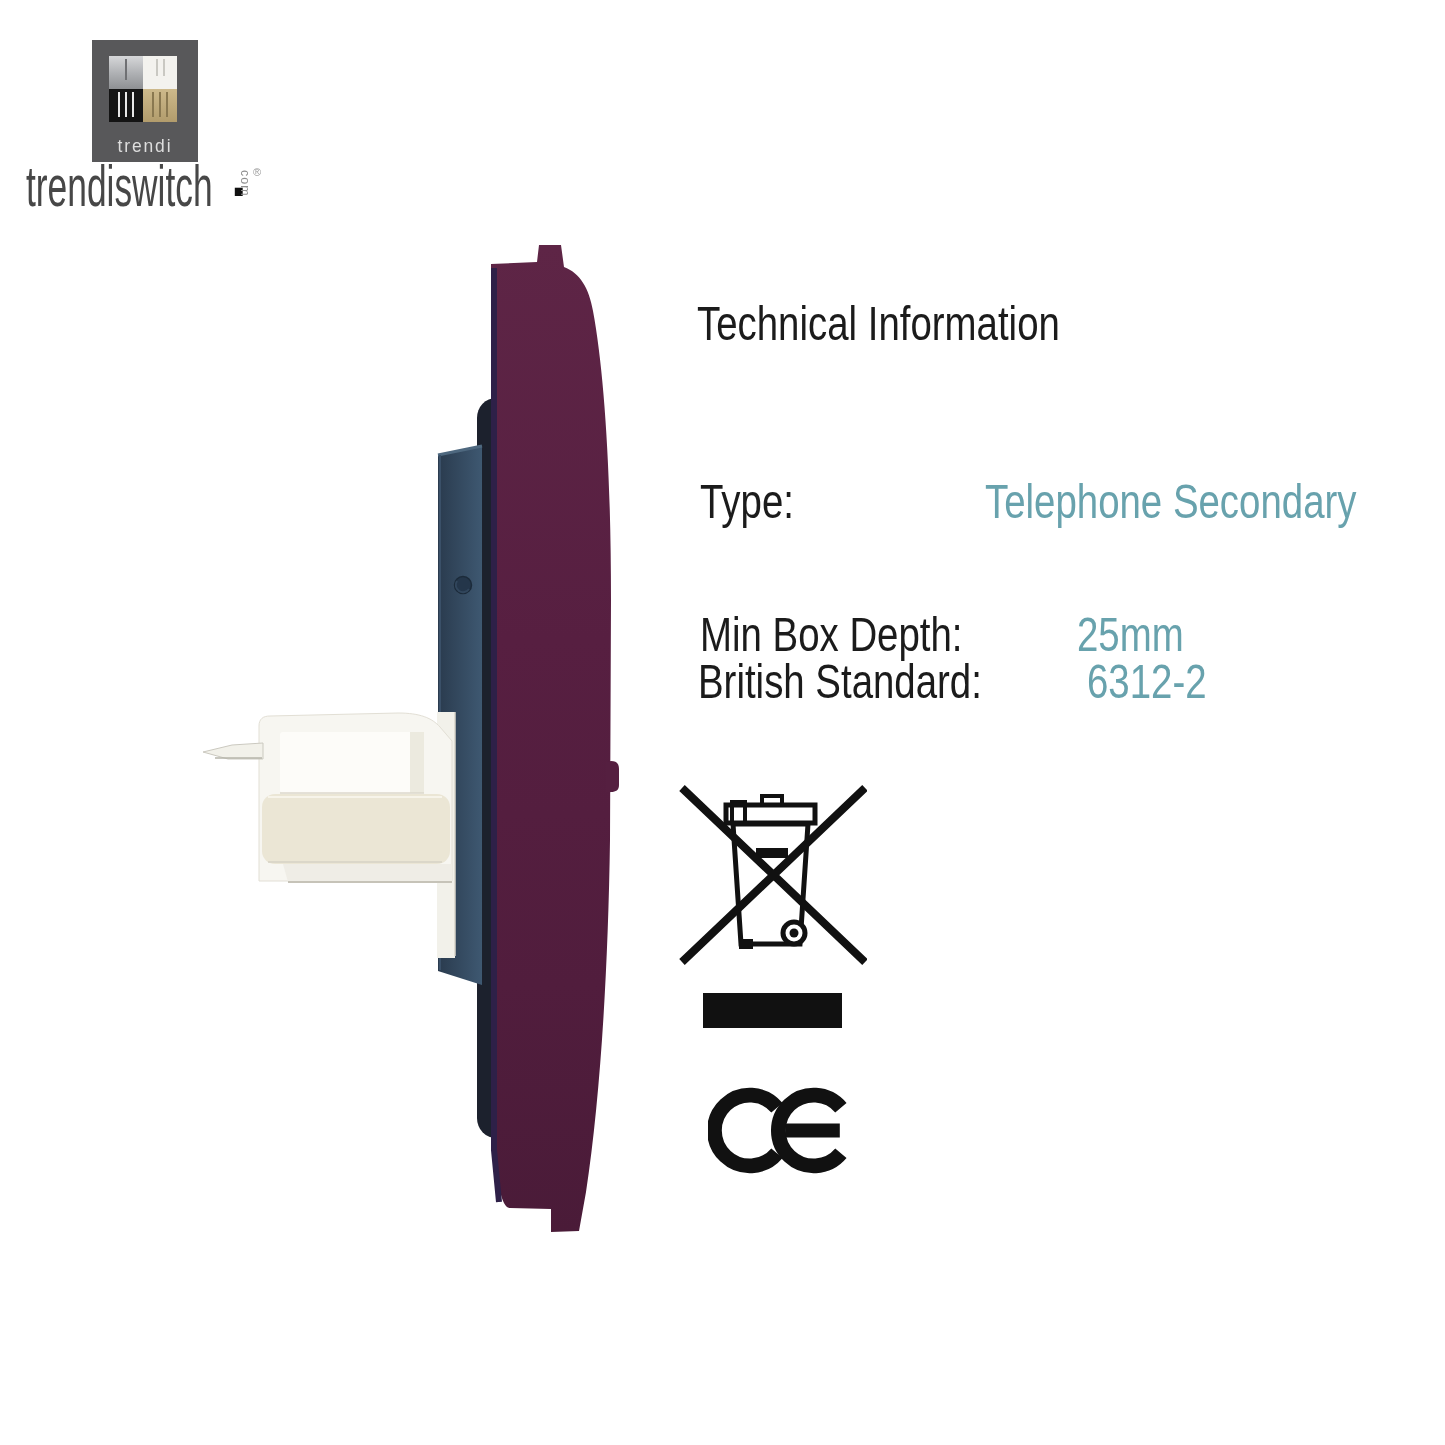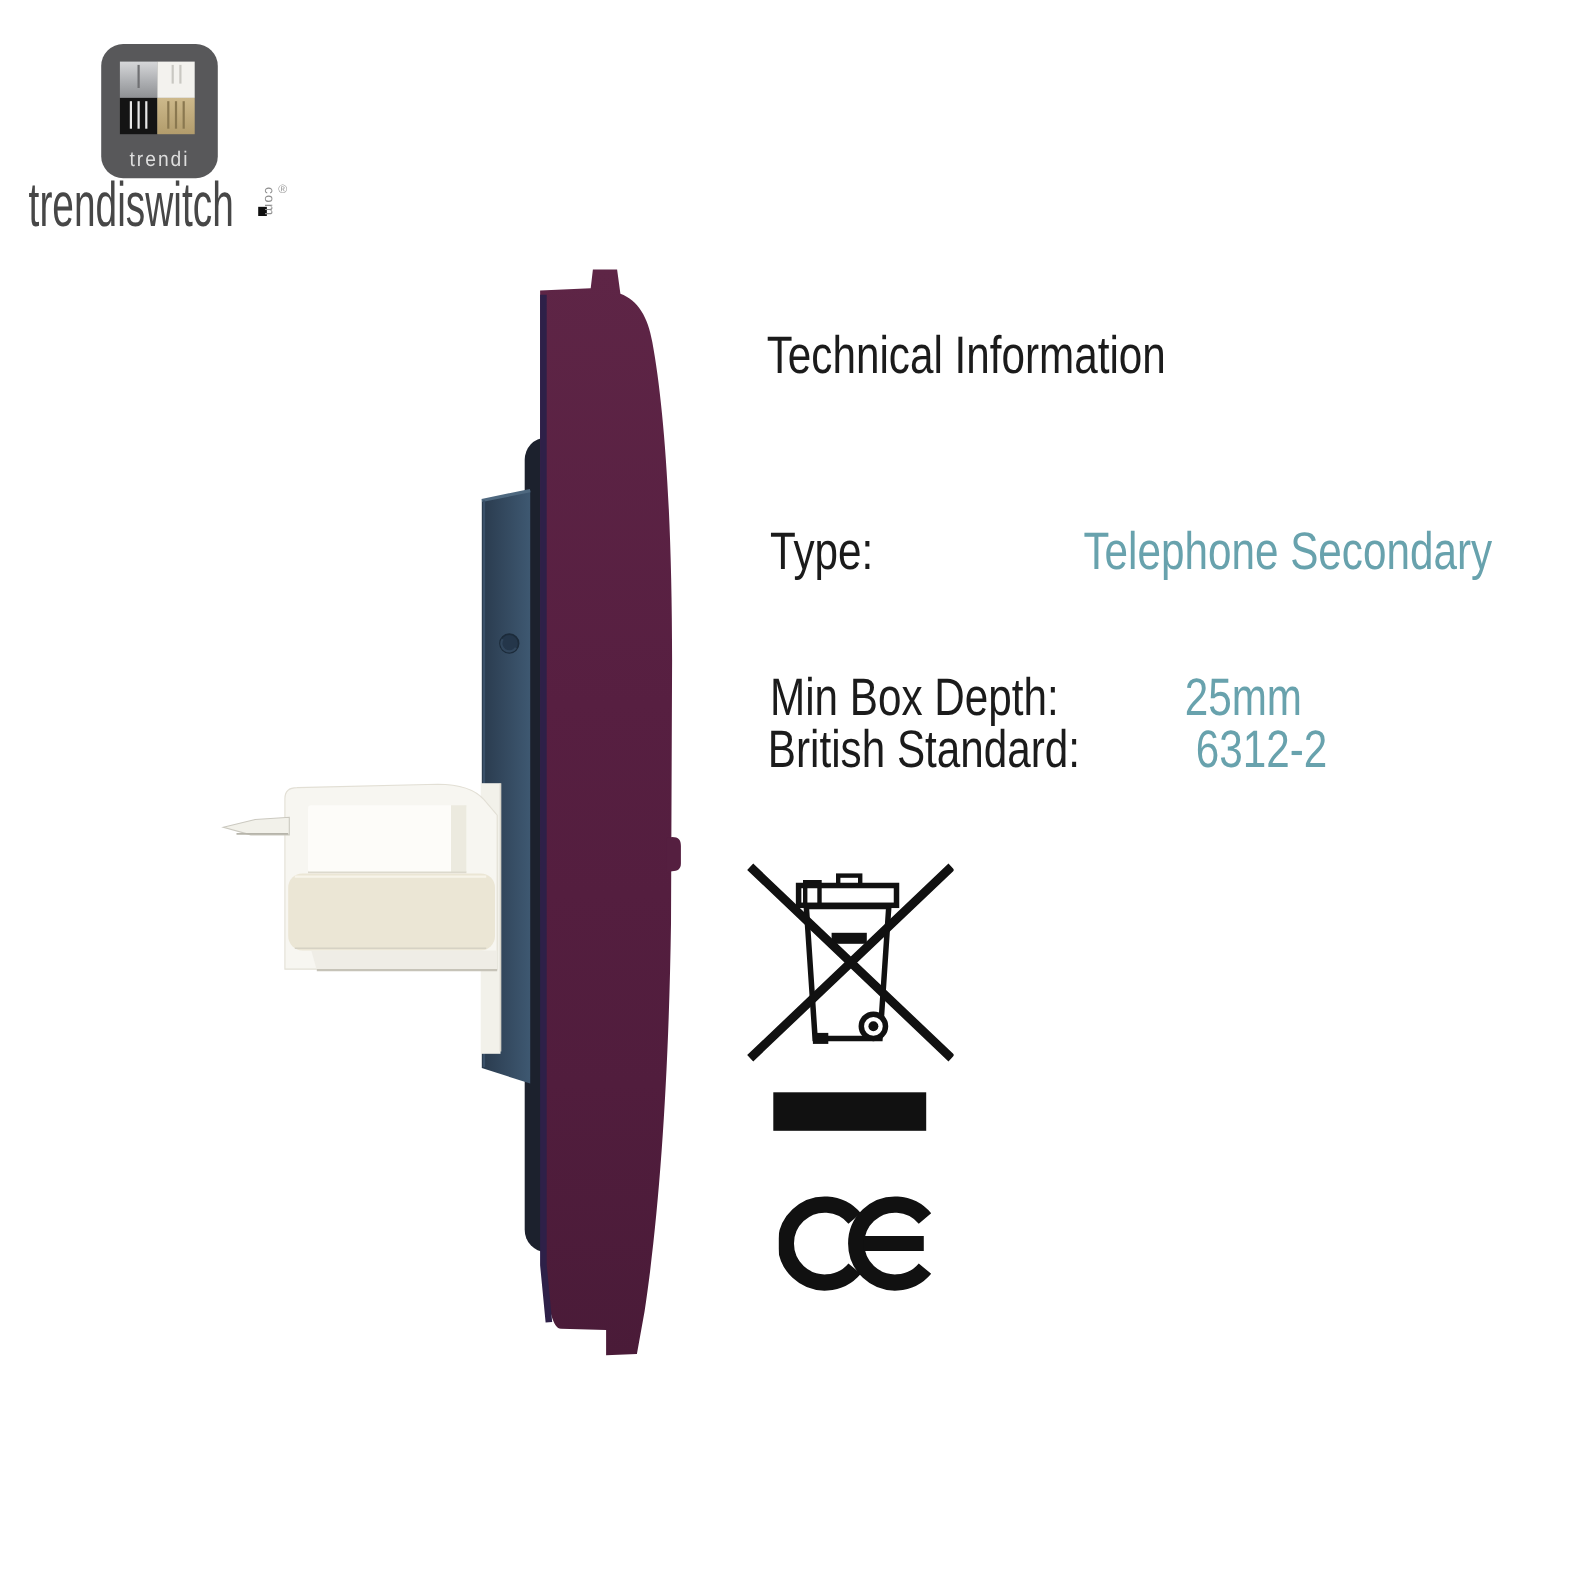--- a/index.html
+++ b/index.html
@@ -1,21 +1,21 @@
 <!DOCTYPE html>
 <html><head>
 <meta charset="utf-8">
 <style>
   html,body{margin:0;padding:0;background:#ffffff;}
   .canvas{
     position:relative;width:1445px;height:1445px;background:#ffffff;overflow:hidden;
     font-family:"Liberation Sans",sans-serif;
   }
   
-  .logo-square{position:absolute;left:92px;top:40px;width:106px;height:122px;background:#58585a;border-radius:20px;}
+  .logo-square{position:absolute;left:92px;top:40px;width:106px;height:122px;background:#58585a;}
   .quads{position:absolute;left:17px;top:16px;width:68px;height:66px;display:grid;
          grid-template-columns:34px 34px;grid-template-rows:33px 33px;}
   .quad{position:relative;display:flex;justify-content:center;gap:5px;padding-top:3px;box-sizing:border-box;}
   .quad i{display:block;width:2px;}
   .q-silver{background:linear-gradient(180deg,#d6d7d9 0%,#adafb2 55%,#8e9093 100%);}
   .q-silver i{height:70%;background:#6f7073;}
   .q-white{background:#f3f2ee;}
   .q-white i{height:58%;background:#c9c8c2;}
   .q-black{background:#141414;}
   .q-black i{height:84%;background:#e8e8e8;}

